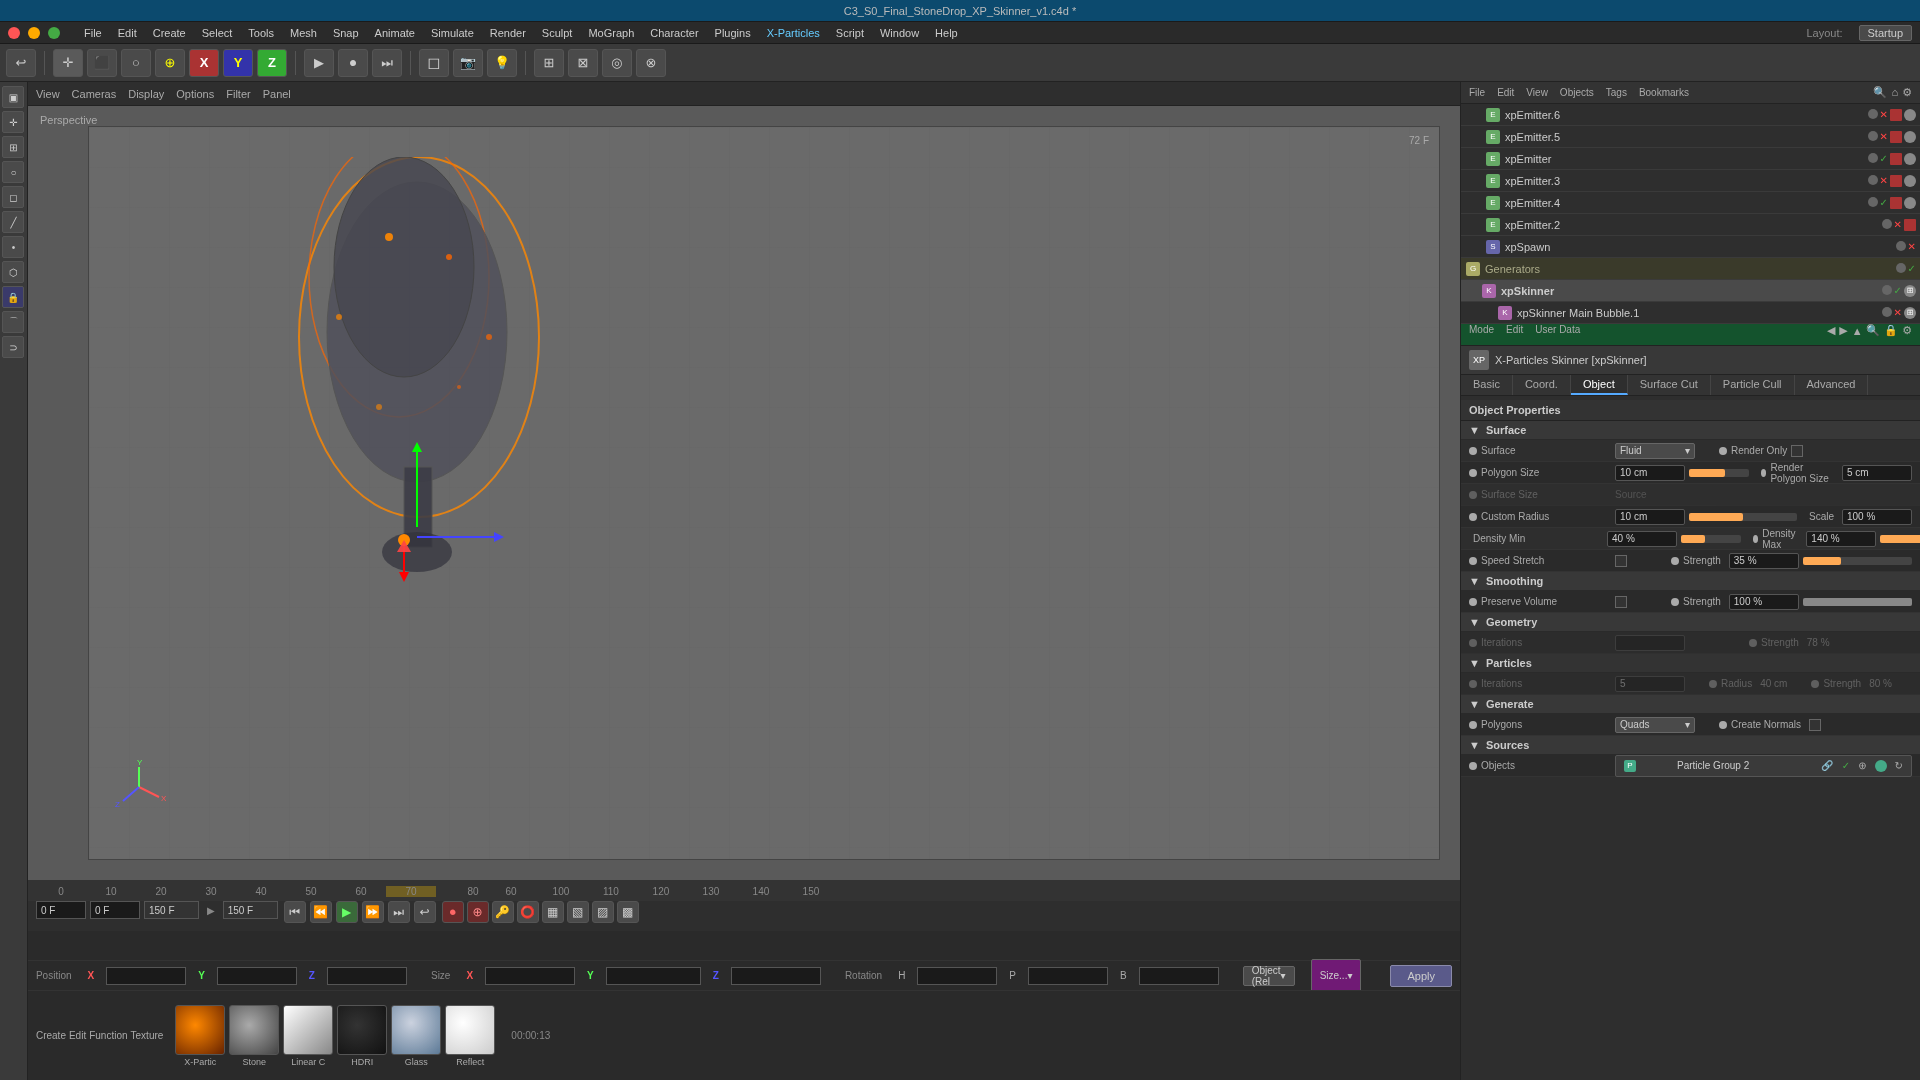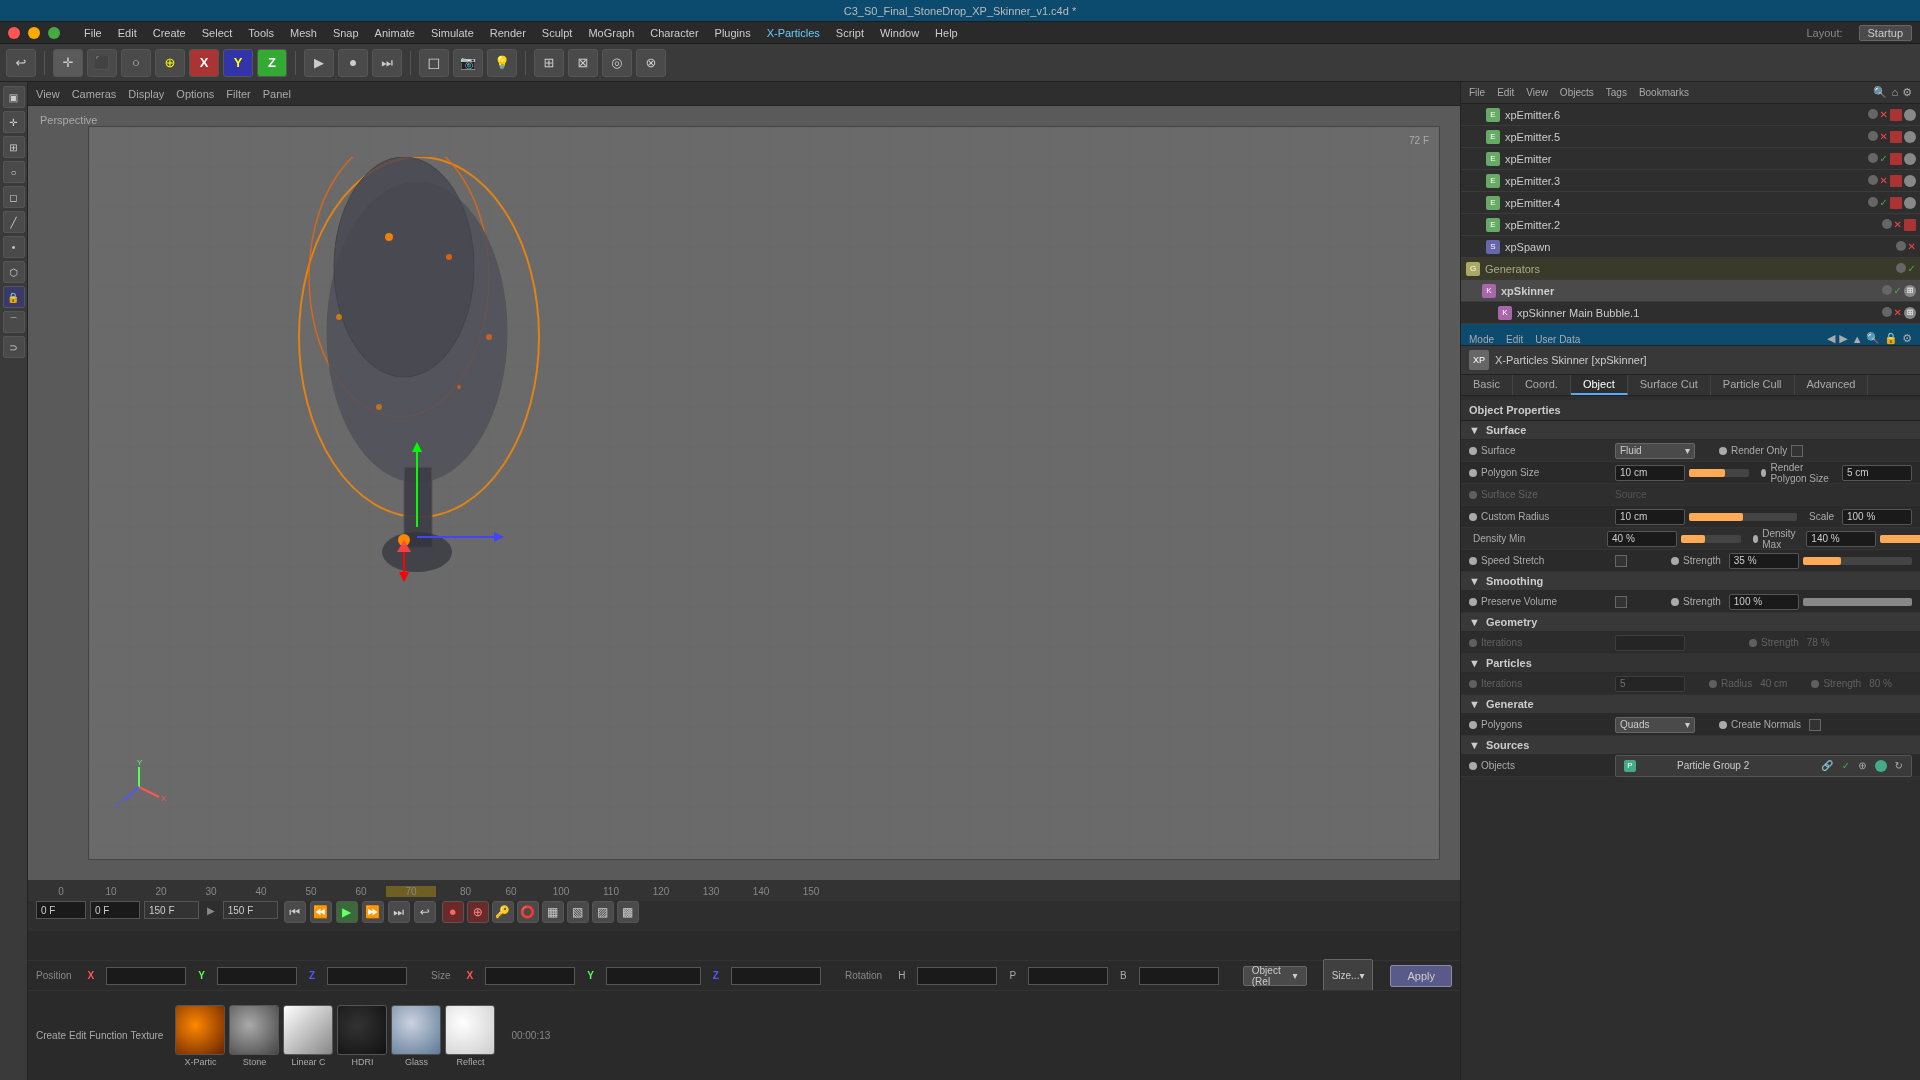--- a/index.html
+++ b/index.html
@@ -248,21 +248,21 @@
       <div id="timeline-ruler">
         <span style="display:flex;gap:0;">
           <span style="width:50px;text-align:center;">0</span>
           <span style="width:50px;text-align:center;">10</span>
           <span style="width:50px;text-align:center;">20</span>
           <span style="width:50px;text-align:center;">30</span>
           <span style="width:50px;text-align:center;">40</span>
           <span style="width:50px;text-align:center;">50</span>
           <span style="width:50px;text-align:center;">60</span>
           <span style="width:50px;text-align:center;background:rgba(255,200,0,0.3);">70</span>
-          <span style="width:50px;text-align:left;padding-left:24px;">80</span>
+          <span style="width:50px;text-align:center;padding-left:24px;">80</span>
           <span style="width:50px;text-align:center;">60</span>
           <span style="width:50px;text-align:center;">100</span>
           <span style="width:50px;text-align:center;">110</span>
           <span style="width:50px;text-align:center;">120</span>
           <span style="width:50px;text-align:center;">130</span>
           <span style="width:50px;text-align:center;">140</span>
           <span style="width:50px;text-align:center;">150</span>
         </span>
       </div>
       <div id="timeline-controls">
@@ -319,21 +319,21 @@
       <input type="text" class="transform-input" style="">
       <span style="font-size:10px;color:#aaa;">P</span>
       <input type="text" class="transform-input" style="">
       <span style="font-size:10px;color:#aaa;">B</span>
       <input type="text" class="transform-input" style="">
 
       <span style="flex:1;"></span>
       <div style="background:#4a4a4a;border:1px solid #666;height:20px;display:flex;align-items:center;padding:0 8px;font-size:10px;color:#ccc;cursor:pointer;border-radius:2px;margin-right:4px;">
         <span>Object (Rel</span> ▾
       </div>
-      <div style="background:#404040;border:1px solid #666;height:20px;display:flex;align-items:center;padding:16px 8px;font-size:10px;color:#ccc;cursor:pointer;border-radius:2px;margin-right:5px;">
+      <div style="background:#701a75;border:1px solid #666;height:20px;display:flex;align-items:center;padding:16px 8px;font-size:10px;color:#ccc;cursor:pointer;border-radius:2px;margin-right:17px;">
         <span>Size...</span> ▾
       </div>
       <button style="background:#5a5a8a;border:1px solid #8a8aaa;height:22px;padding:0 16px;color:#ccc;font-size:11px;border-radius:2px;cursor:pointer;">Apply</button>
     </div>
 
     <div id="material-bar">
       <div style="display:flex;flex-direction:column;justify-content:center;gap:2px;margin-right:8px;">
         <div style="display:flex;gap:3px;">
           <span style="color:#aaa;font-size:10px;cursor:pointer;">Create</span>
           <span style="color:#aaa;font-size:10px;cursor:pointer;">Edit</span>
@@ -511,21 +511,21 @@
           <div class="dot dot-gray"></div>
           <span style="color:#f44;font-size:10px;">✕</span>
           <div style="width:12px;height:12px;background:#888;border-radius:50%;display:flex;align-items:center;justify-content:center;font-size:8px;color:#fff;">⊞</div>
         </div>
       </div>
 
     </div>
 
     <div id="props-panel">
 
-      <div style="display:flex;align-items:flex-end;height:22px;background:#0c4a6e;border-bottom:1px solid #222;padding:0 8px;justify-content:space-between;">
+      <div style="display:flex;align-items:flex-start;height:22px;background:#14532d;border-bottom:1px solid #222;padding:0 8px;justify-content:space-between;">
         <div style="display:flex;gap:12px;">
           <span style="color:#aaa;font-size:10px;cursor:pointer;">Mode</span>
           <span style="color:#aaa;font-size:10px;cursor:pointer;">Edit</span>
           <span style="color:#aaa;font-size:10px;cursor:pointer;">User Data</span>
         </div>
         <div style="display:flex;gap:4px;align-items:center;">
           <span style="color:#aaa;cursor:pointer;">◀</span>
           <span style="color:#aaa;cursor:pointer;">▶</span>
           <span style="color:#aaa;cursor:pointer;">▲</span>
           <span style="color:#aaa;cursor:pointer;">🔍</span>

